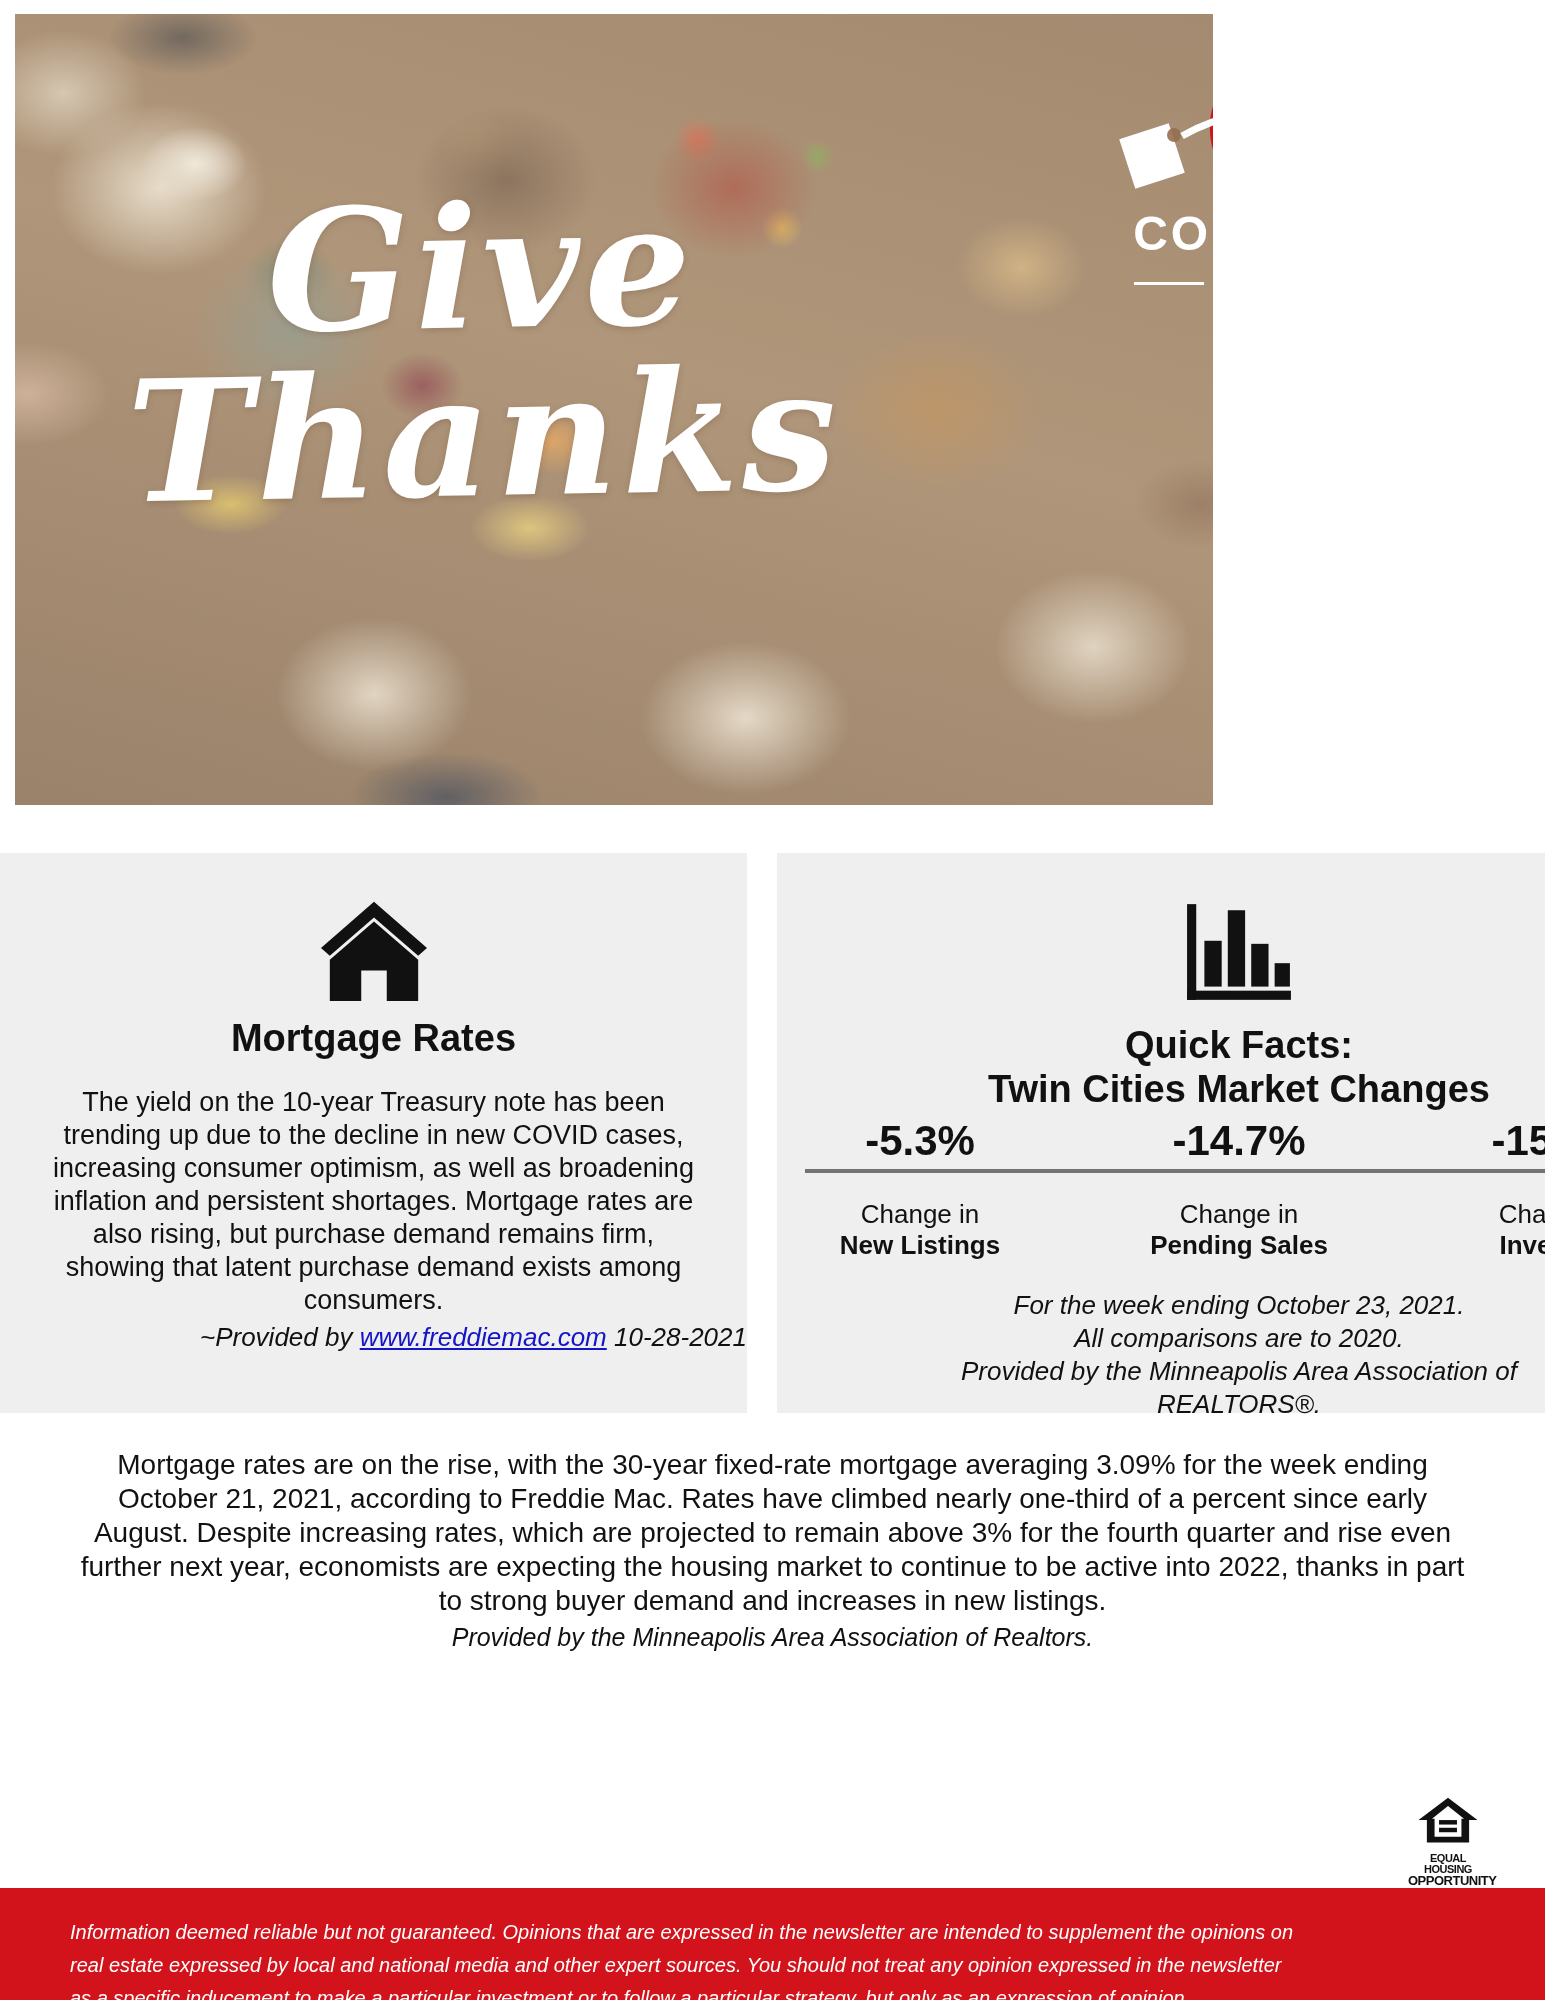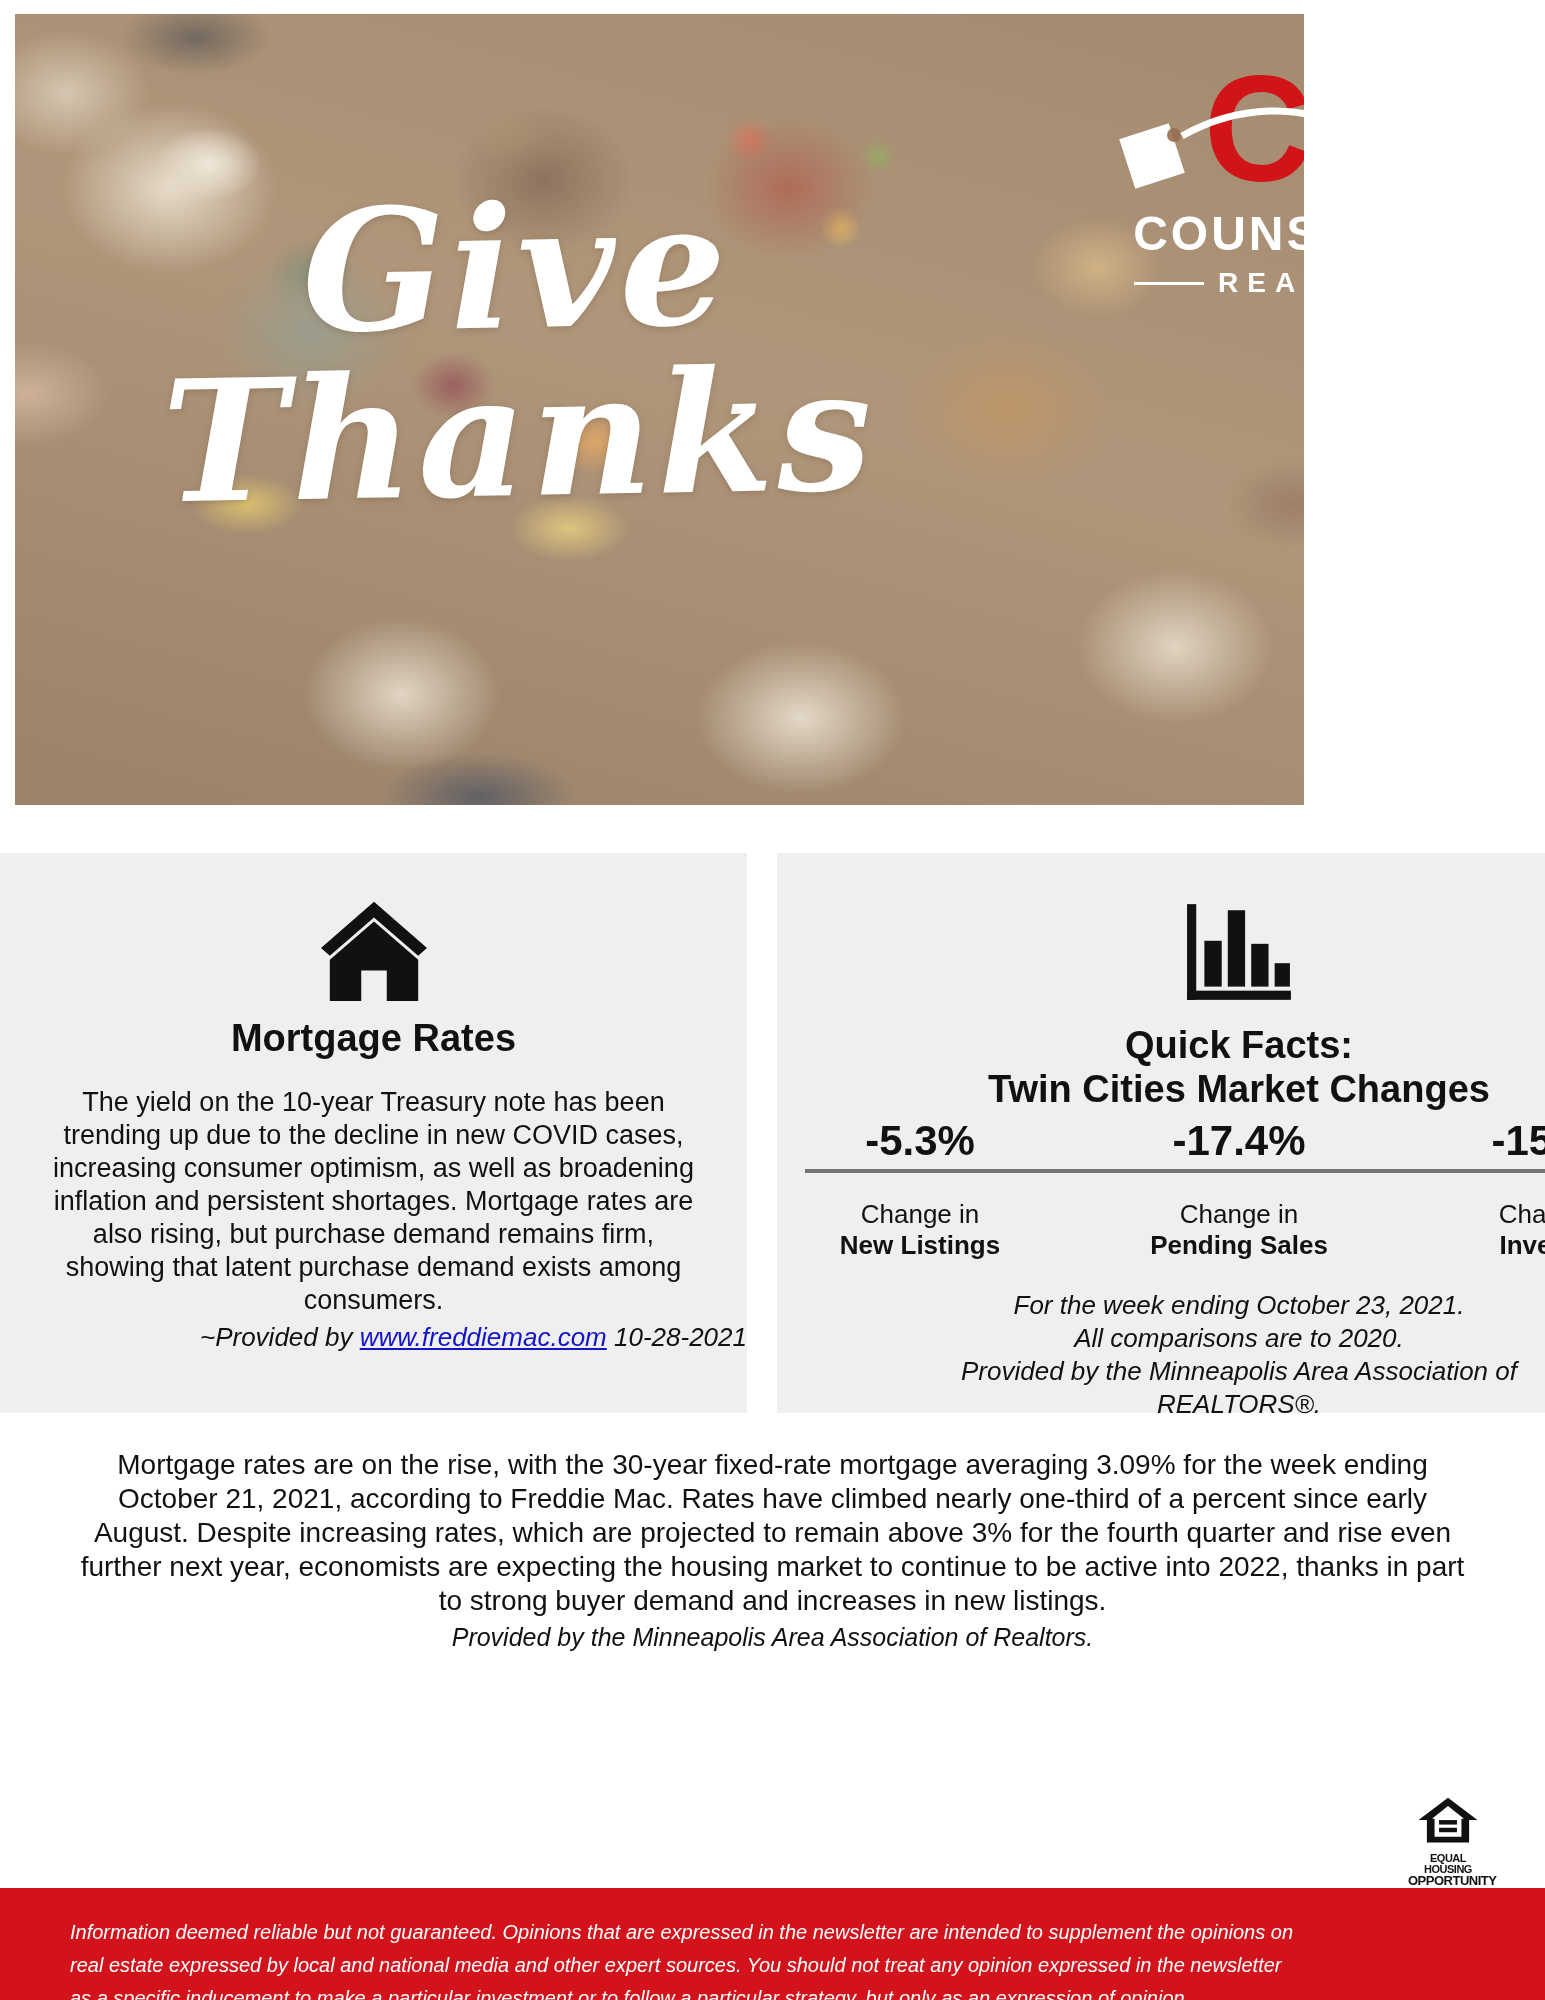--- a/index.html
+++ b/index.html
@@ -3,21 +3,21 @@
 <meta charset="utf-8">
 <style>
   html,body{margin:0;padding:0;}
   body{
     width:1545px;height:2000px;position:relative;overflow:hidden;
     background:#ffffff;font-family:"Liberation Sans",sans-serif;color:#111;
   }
 
   
   .hero{
-    position:absolute;left:15px;top:14px;width:1289px;height:791px;overflow:hidden;
+    position:absolute;left:15px;top:14px;width:1198px;height:791px;overflow:hidden;
     background:
       radial-gradient(ellipse 120px 90px at 4% 10%, rgba(223,210,190,.75), rgba(223,210,190,0) 70%),
       radial-gradient(ellipse 150px 120px at 12% 22%, rgba(236,226,208,.9), rgba(236,226,208,0) 72%),
       radial-gradient(ellipse 70px 50px at 15% 19%, rgba(250,246,238,.95), rgba(250,246,238,0) 75%),
       radial-gradient(ellipse 140px 120px at 23% 40%, rgba(122,133,119,.85), rgba(122,133,119,0) 70%),
       radial-gradient(ellipse 60px 50px at 23% 33%, rgba(90,104,78,.9), rgba(90,104,78,0) 75%),
       radial-gradient(ellipse 130px 105px at 41% 21%, rgba(104,74,51,.95), rgba(104,74,51,0) 70%),
       radial-gradient(ellipse 55px 45px at 39% 17%, rgba(168,134,92,.9), rgba(168,134,92,0) 75%),
       radial-gradient(ellipse 120px 100px at 60% 22%, rgba(154,60,40,.9), rgba(154,60,40,0) 70%),
       radial-gradient(circle 30px at 57% 16%, rgba(204,84,52,.95), rgba(204,84,52,0) 80%),
@@ -162,21 +162,21 @@
         <rect x="67" y="41" width="17" height="42"></rect>
         <rect x="90" y="60" width="15" height="23"></rect>
       </g>
     </svg>
   </div>
   <div class="qf-title first">Quick Facts:</div>
   <div class="qf-title">Twin Cities Market Changes</div>
 
   <div class="stats-row">
     <div class="stat-value">-5.3%</div>
-    <div class="stat-value">-17.4%</div>
+    <div class="stat-value">-14.7%</div>
     <div class="stat-value">-15.8%</div>
   </div>
 
   <div class="labels-row">
     <div class="stat-label">
       <span>Change in</span>
       <b>New Listings</b>
     </div>
     <div class="stat-label">
       <span>Change in</span>

